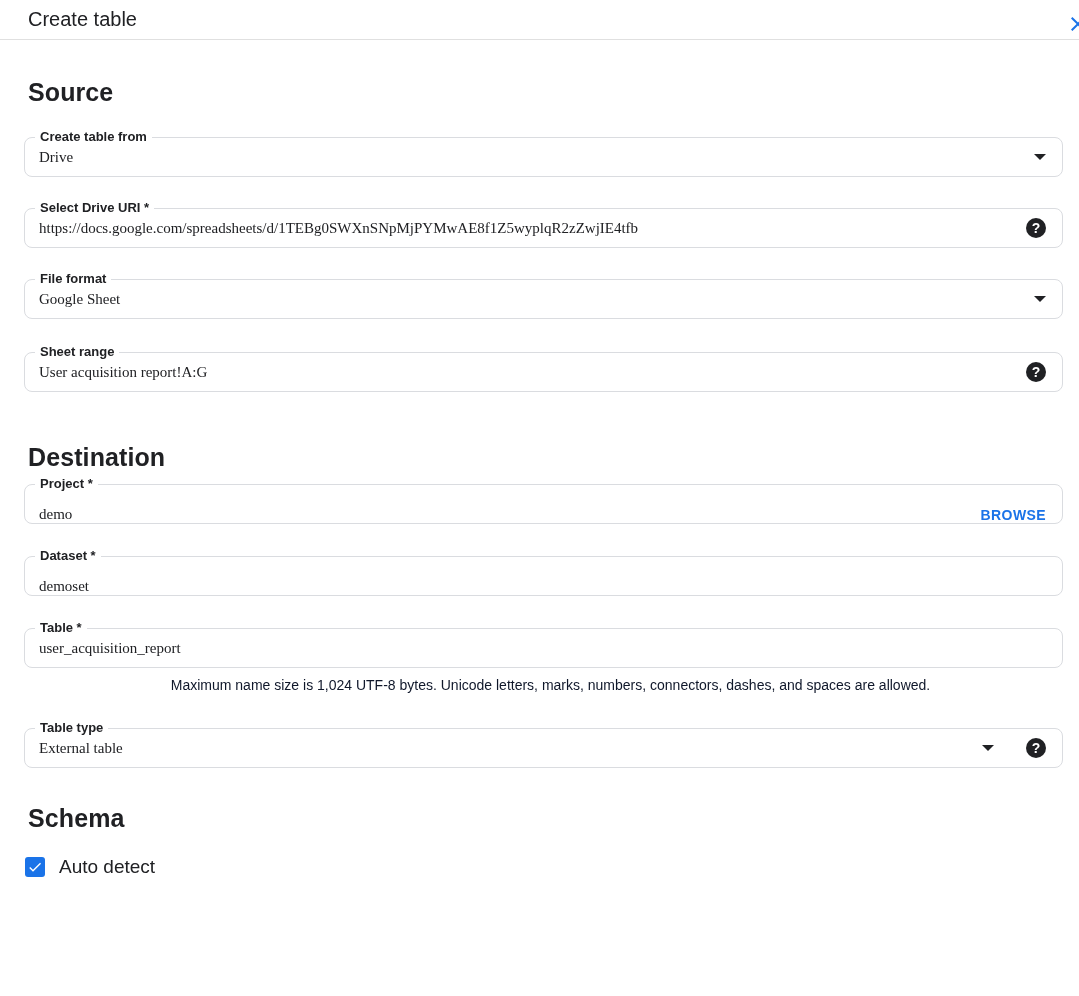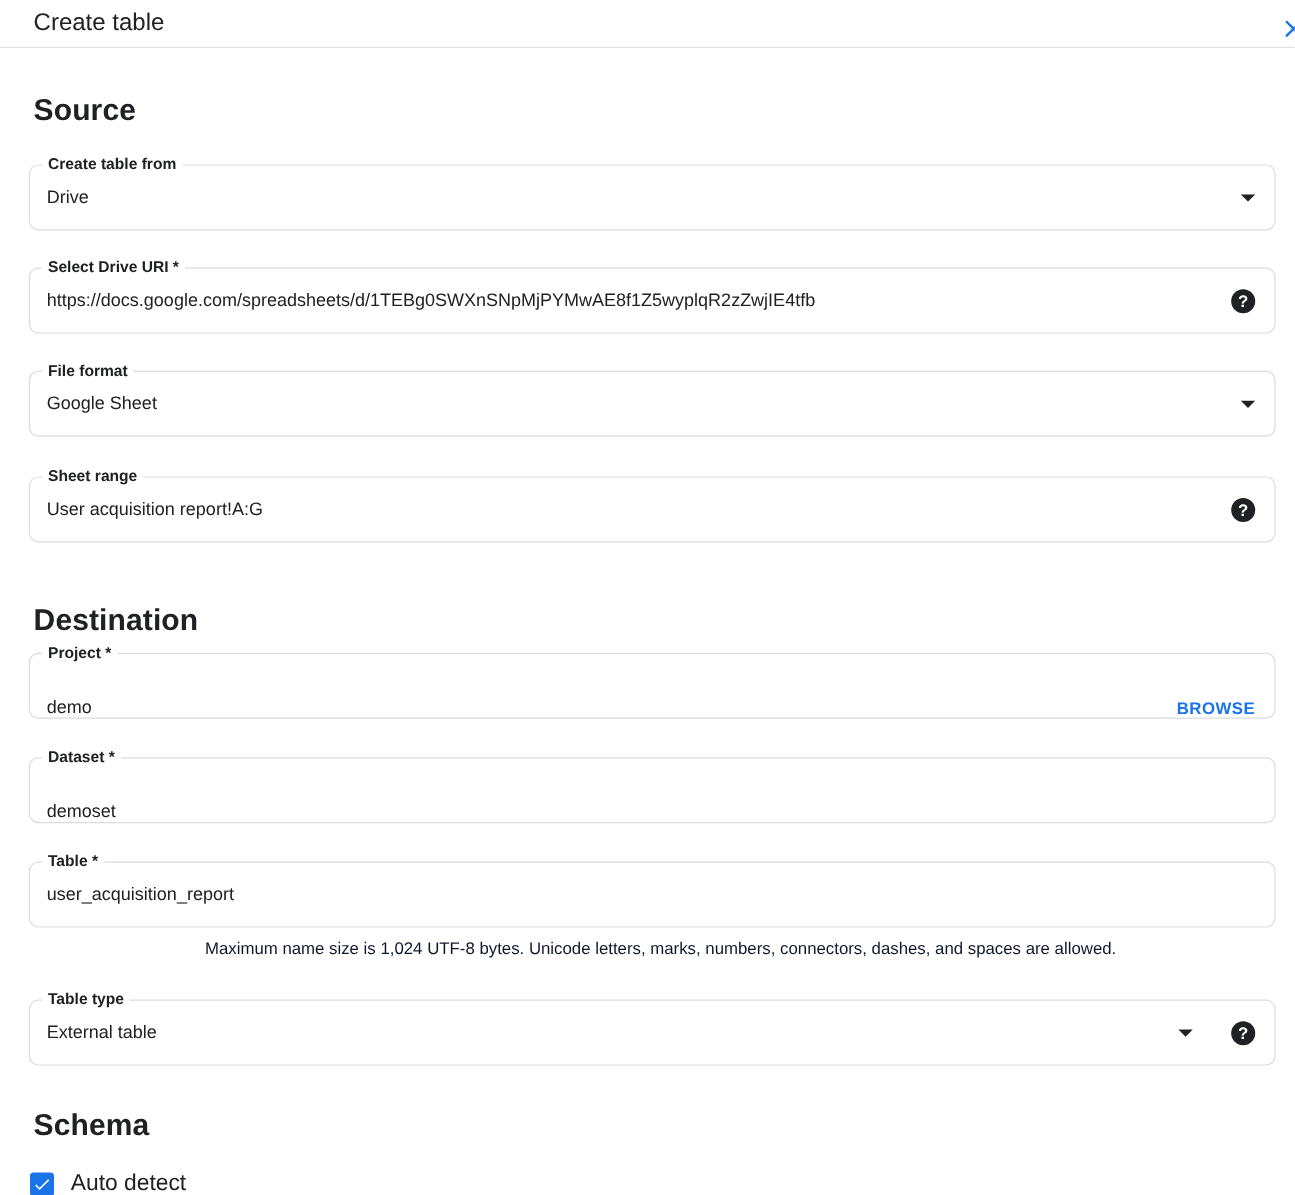--- a/index.html
+++ b/index.html
@@ -45,21 +45,21 @@
     margin-left: 4px;
     letter-spacing: 0.1px;
   }
   #heading-source      { margin-top: 37px; }
   #heading-destination { margin-top: 50px; }
   #heading-schema      { margin-top: 35px; }
 
   
   .field {
     position: relative;
-    height: 55px;
+    height: 40px;
     border: 1px solid #dadce0;
     border-radius: 8px;
     display: flex;
     align-items: center;
     padding: 0 16px 0 14px;
     background: #fff;
   }
   .field-label {
     position: absolute;
     top: -9px;
@@ -71,20 +71,21 @@
     line-height: 16px;
     color: #202124;
     white-space: nowrap;
   }
   .field-value {
     flex: 1 1 auto;
     font-size: 15px;
     color: #202124;
     white-space: nowrap;
     overflow: hidden;
+    font-family: Liberation Serif, serif;
   }
   .adornments {
     display: flex;
     align-items: center;
     gap: 32px;
     flex: 0 0 auto;
     margin-left: 12px;
   }
   .dd-arrow {
     width: 0; height: 0;

